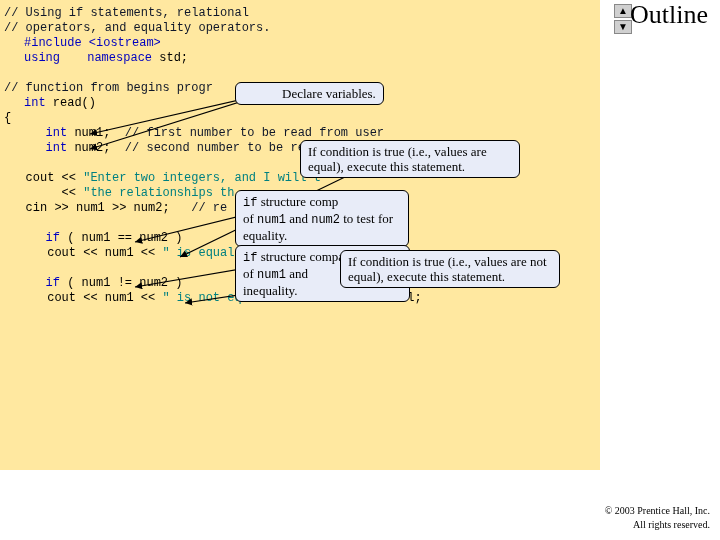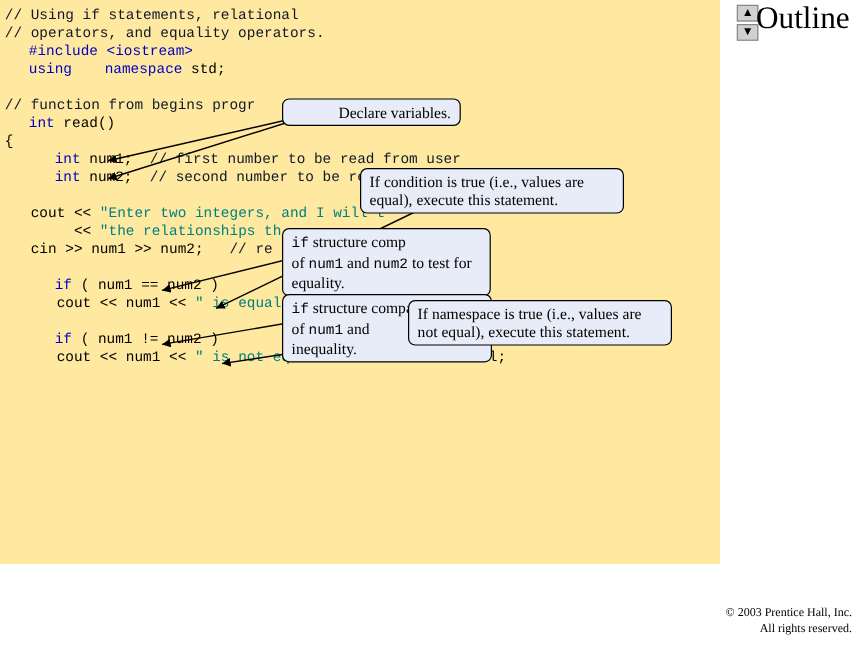--- a/index.html
+++ b/index.html
@@ -139,19 +139,19 @@
   <span class="mono">if</span><span> structure comp</span><br>
   <span>of </span><span class="mono">num1</span><span> and </span><span class="mono">num2</span><span> to test for equality.</span>
 </div>
 
 <div class="callout" style="left:235px; top:245px; width:175px;">
   <span class="mono">if</span><span> structure compares values of </span><span class="mono">num1</span><span> and </span><br>
   <span>inequality.</span>
 </div>
 
 <div class="callout" style="left:340px; top:250px; width:220px;">
-  <span>If namespace is true (i.e., values are not equal), execute this statement.</span>
+  <span>If condition is true (i.e., values are not equal), execute this statement.</span>
 </div>
 
 <div class="copyright">
   <div>© 2003 Prentice Hall, Inc.</div>
   <div>All rights reserved.</div>
 </div>
 
 </body></html>

